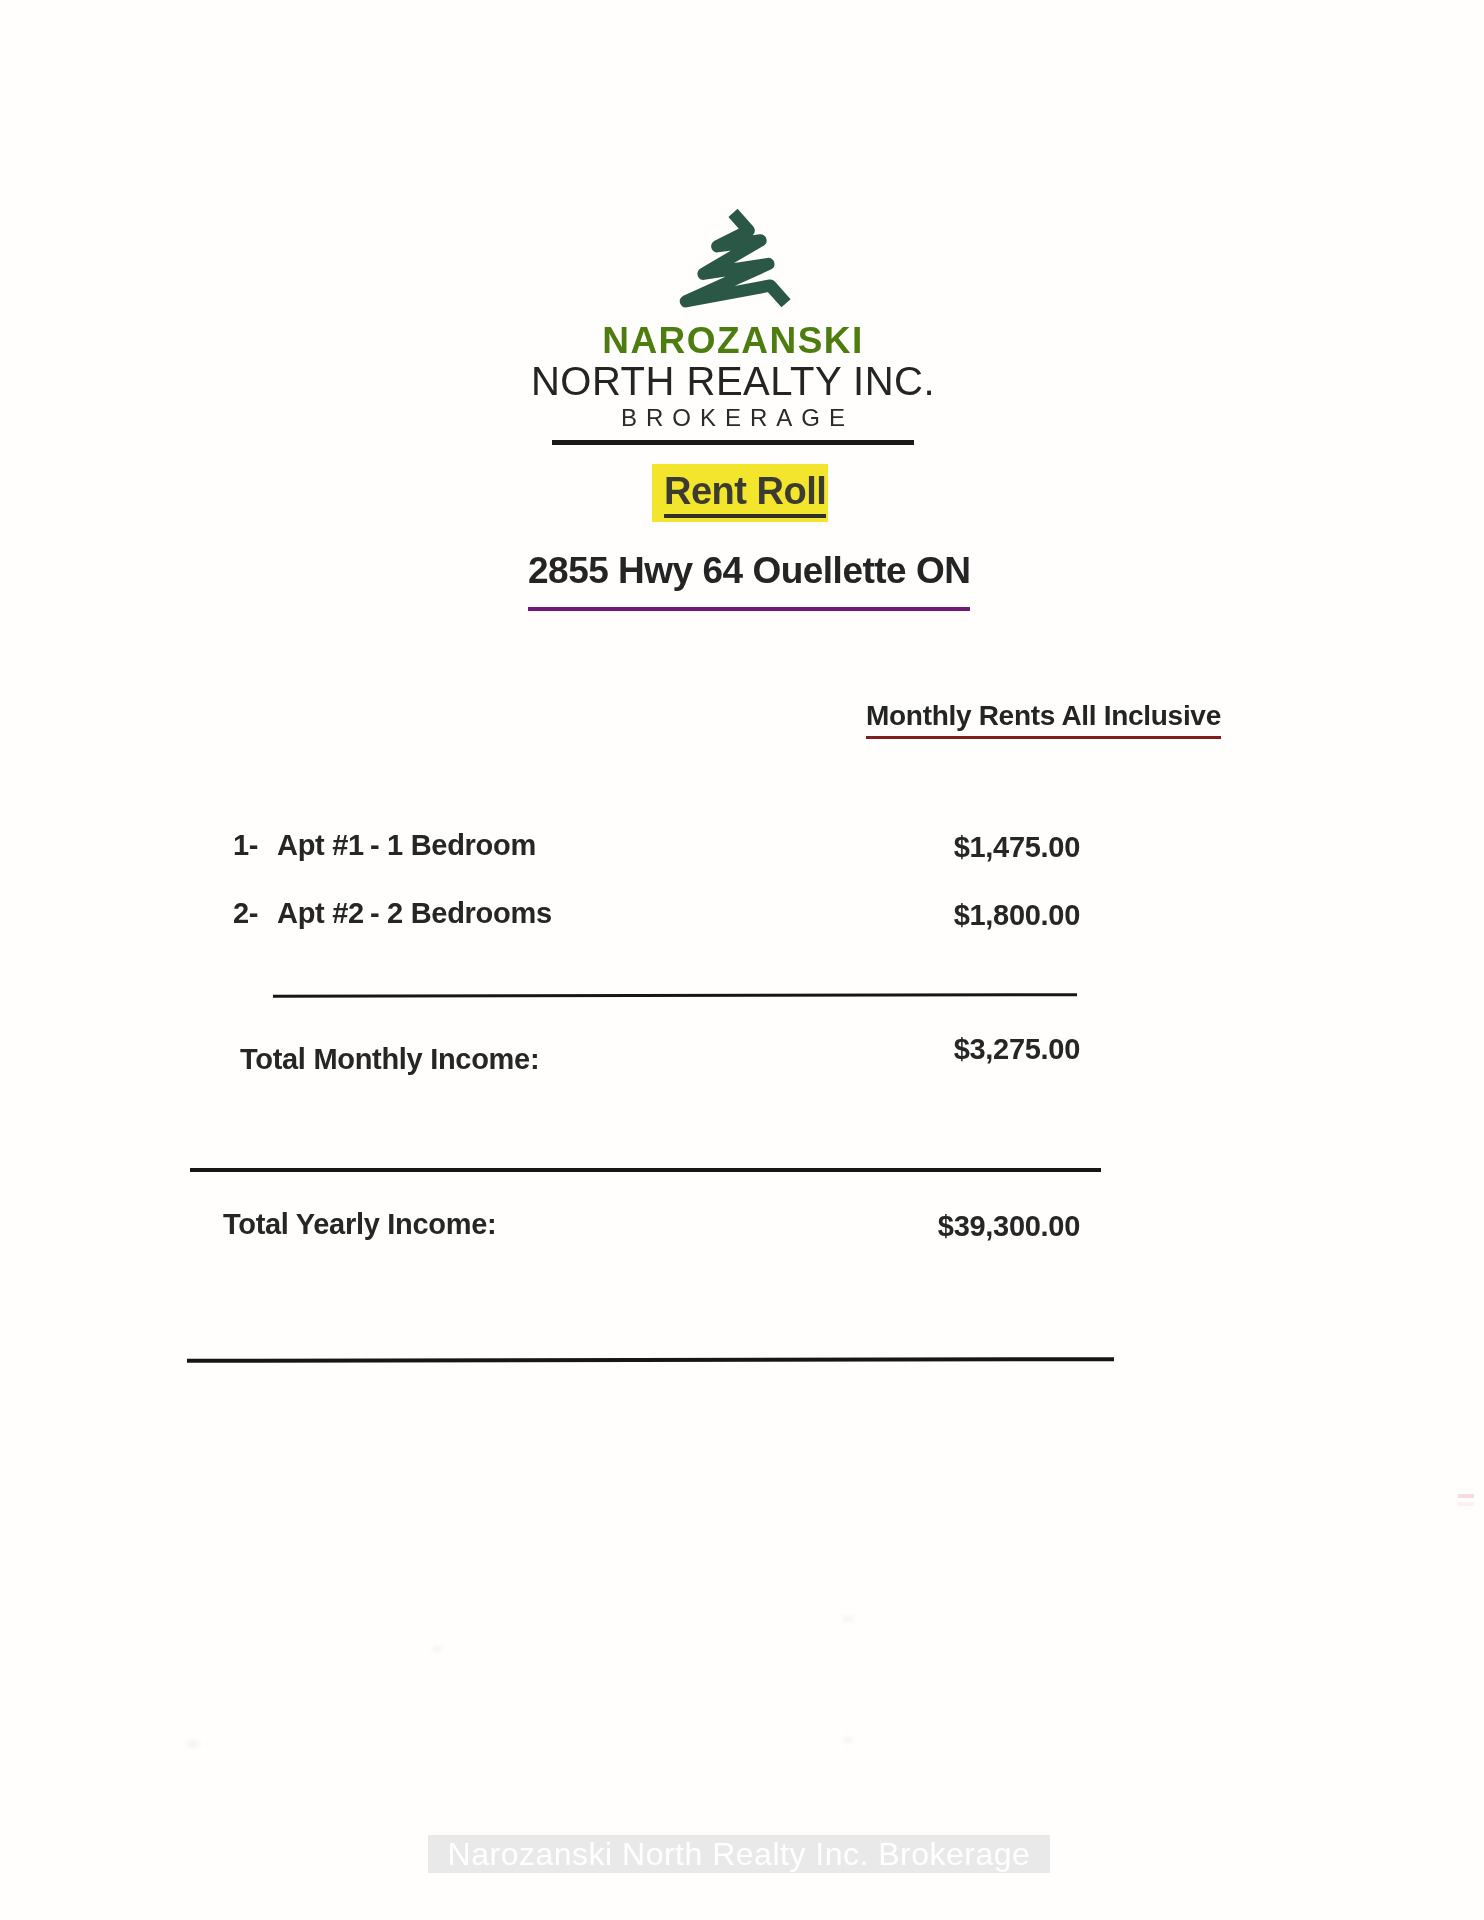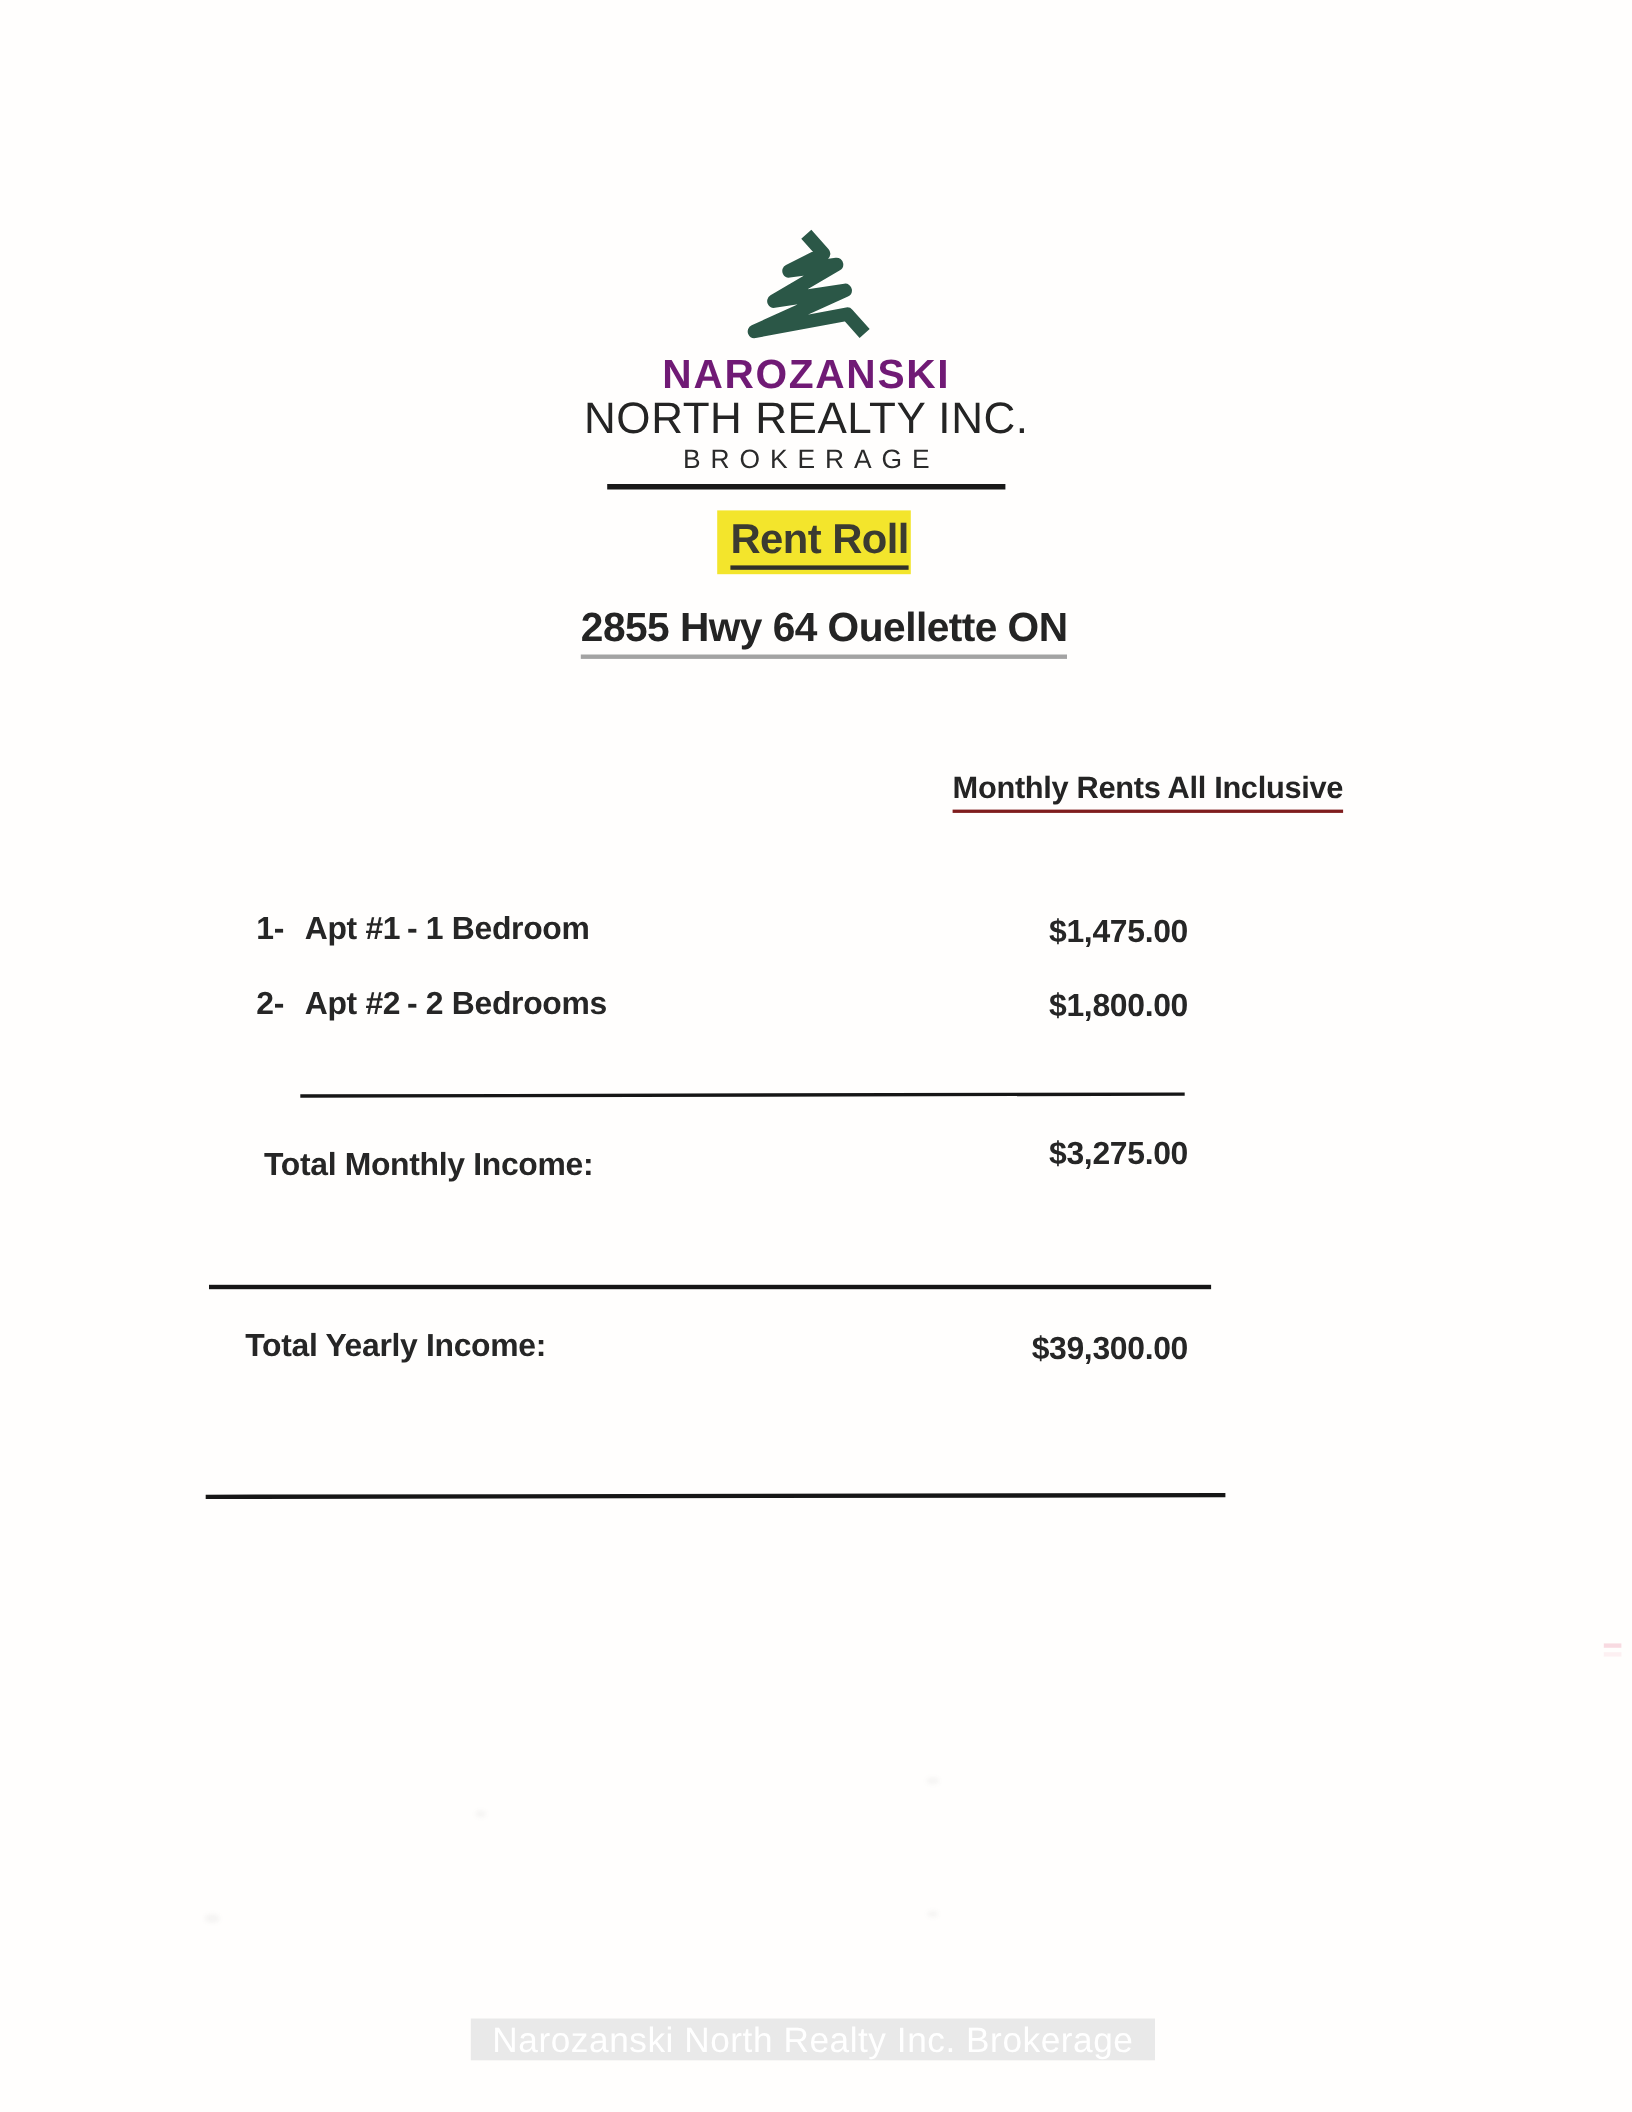--- a/index.html
+++ b/index.html
@@ -9,31 +9,31 @@
     font-family:"Liberation Sans", sans-serif;
     position:relative;
   }
   #page{
     position:relative;width:1484px;height:1920px;background:#fffefd;overflow:hidden;
   }
 
   
   .logo{position:absolute;top:208px;left:483px;width:500px;text-align:center;}
   .logo svg{display:block;margin:0 auto 6px auto;}
-  .logo-name{font-size:37px;font-weight:700;letter-spacing:1.5px;color:#701a75;line-height:1.02;}
+  .logo-name{font-size:37px;font-weight:700;letter-spacing:1.5px;color:#4d7c0f;line-height:1.02;}
   .logo-line2{font-size:40px;font-weight:400;letter-spacing:0.5px;color:#242424;line-height:1.05;}
   .logo-line3{font-size:24px;font-weight:400;letter-spacing:9px;padding-left:9px;color:#2a2a2a;margin-top:4px;line-height:1.0;}
   .logo-rule{width:362px;height:5px;background:#191919;margin:10px auto 0 auto;}
 
   
   .rent-roll{position:absolute;top:464px;left:652px;background:#f3e52c;padding:6px 2px 9px 12px;}
   .rent-roll .rr-text{font-size:38px;font-weight:700;color:#3b3b31;border-bottom:4px solid #30302a;padding-bottom:2px;letter-spacing:-0.5px;}
 
   
-  .address{position:absolute;top:550px;left:528px;font-size:37px;font-weight:700;color:#242424;border-bottom:4px solid #a3a3a3;padding-bottom:3px;letter-spacing:-0.5px;}
+  .address{position:absolute;top:550px;left:528px;font-size:37px;font-weight:700;color:#242424;border-bottom:4px solid #701a75;padding-bottom:15px;letter-spacing:-0.5px;}
 
   
   .col-header{position:absolute;top:700px;left:866px;font-size:28px;font-weight:700;color:#242424;border-bottom:3px solid #7f1d1d;padding-bottom:4px;letter-spacing:-0.3px;}
 
   
   .rent-row{position:absolute;left:233px;font-size:29px;font-weight:700;color:#262626;letter-spacing:-0.3px;white-space:nowrap;}
   .rent-row .rr-num{display:inline-block;width:44px;}
   .rent-row .rr-unit{display:inline-block;width:93px;}
   .row1{top:829px;}
   .row2{top:897px;}

